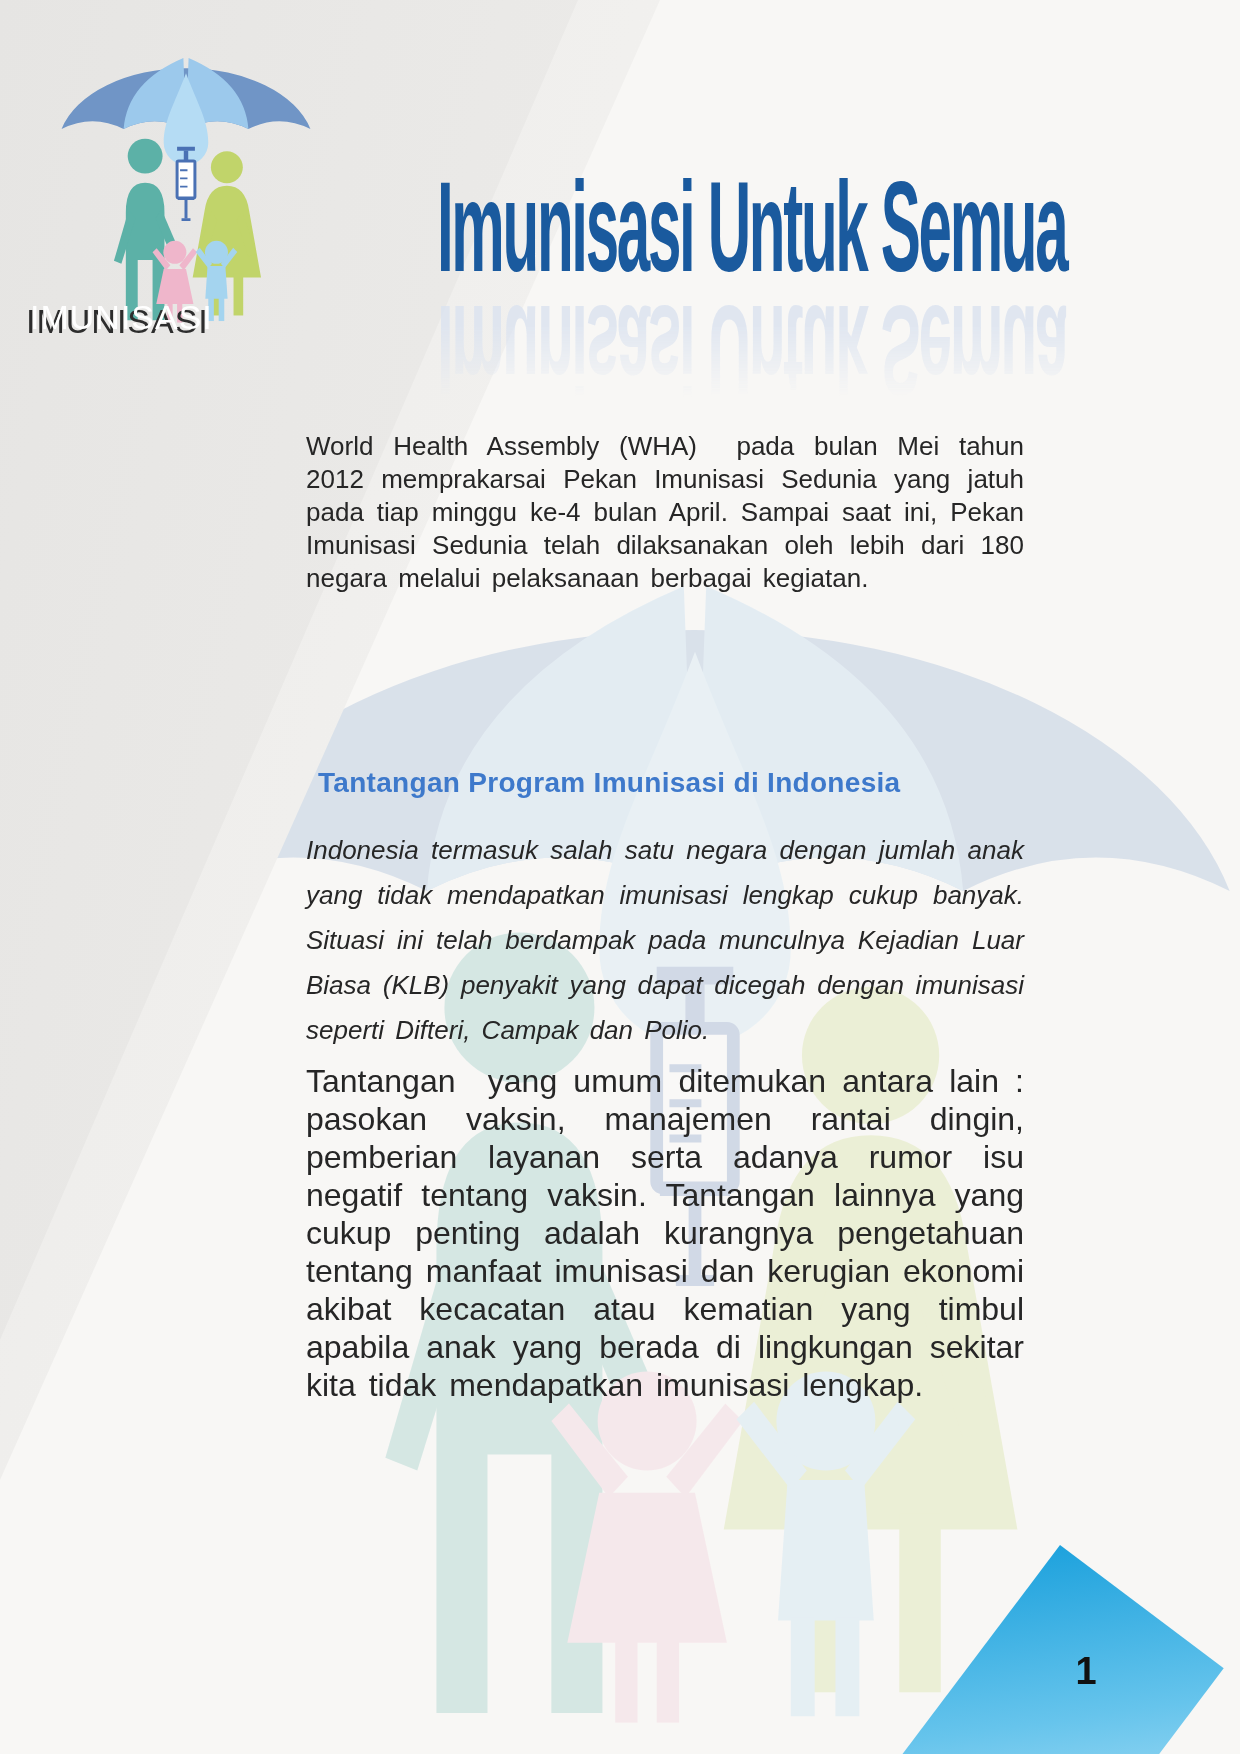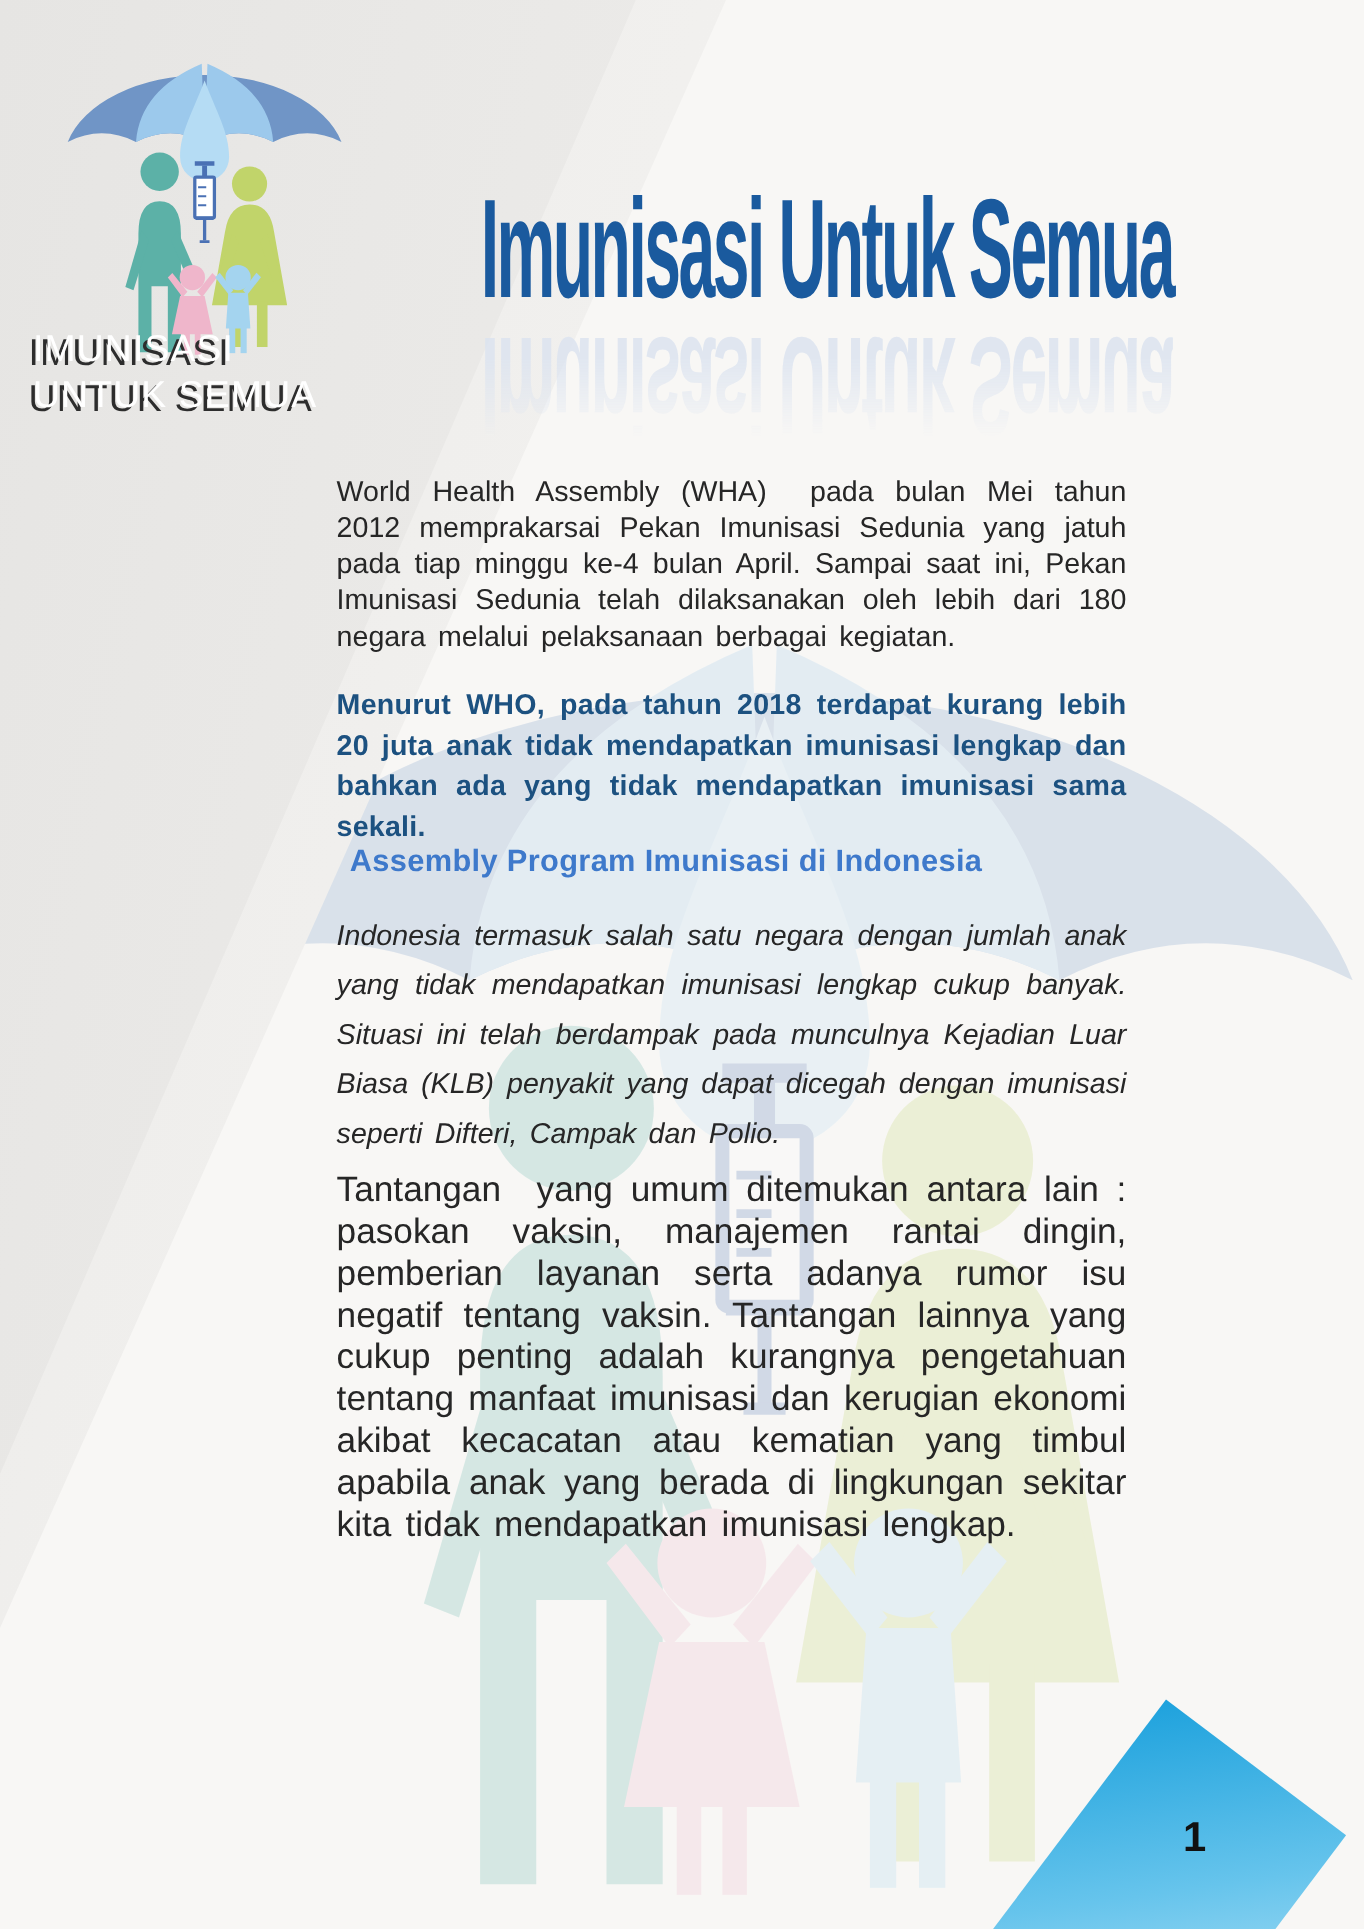--- a/index.html
+++ b/index.html
@@ -151,32 +151,30 @@
 
   <div class="wedge-soft"></div>
   <div class="wedge-main"></div>
 
   <svg class="logo" viewBox="0 0 720 770">
     <use href="#logo-symbol"></use>
   </svg>
 
   <div class="wordmark">
     <div>IMUNISASI</div>
-    <div>UNTUK SEMUA</div>
   </div>
 
   <div class="title-wrap">
     <span class="t">Imunisasi Untuk Semua</span>
   </div>
   <div class="title-reflection">
     <span class="t">Imunisasi Untuk Semua</span>
   </div>
 
   <p class="copy p1">World Health Assembly (WHA)  pada bulan Mei tahun 2012 memprakarsai Pekan Imunisasi Sedunia yang jatuh pada tiap minggu ke-4 bulan April. Sampai saat ini, Pekan Imunisasi Sedunia telah dilaksanakan oleh lebih dari 180 negara melalui pelaksanaan berbagai kegiatan.</p>
-  <p class="copy p2">Menurut WHO, pada tahun 2018 terdapat kurang lebih 20 juta anak tidak mendapatkan imunisasi lengkap dan bahkan ada yang tidak mendapatkan imunisasi sama sekali.</p>
-  <h2 class="heading">Assembly Program Imunisasi di Indonesia</h2>
+  <h2 class="heading">Tantangan Program Imunisasi di Indonesia</h2>
   <p class="copy p3">Indonesia termasuk salah satu negara dengan jumlah anak yang tidak mendapatkan imunisasi lengkap cukup banyak. Situasi ini telah berdampak pada munculnya Kejadian Luar Biasa (KLB) penyakit yang dapat dicegah dengan imunisasi seperti Difteri, Campak dan Polio.</p>
   <p class="copy p4">Tantangan  yang umum ditemukan antara lain : pasokan vaksin, manajemen rantai dingin, pemberian layanan serta adanya rumor isu negatif tentang vaksin. Tantangan lainnya yang cukup penting adalah kurangnya pengetahuan tentang manfaat imunisasi dan kerugian ekonomi akibat kecacatan atau kematian yang timbul apabila anak yang berada di lingkungan sekitar kita tidak mendapatkan imunisasi lengkap.</p>
 
   <div class="badge"></div>
   <div class="page-number">1</div>
 
 </div>
 
 </body></html>

